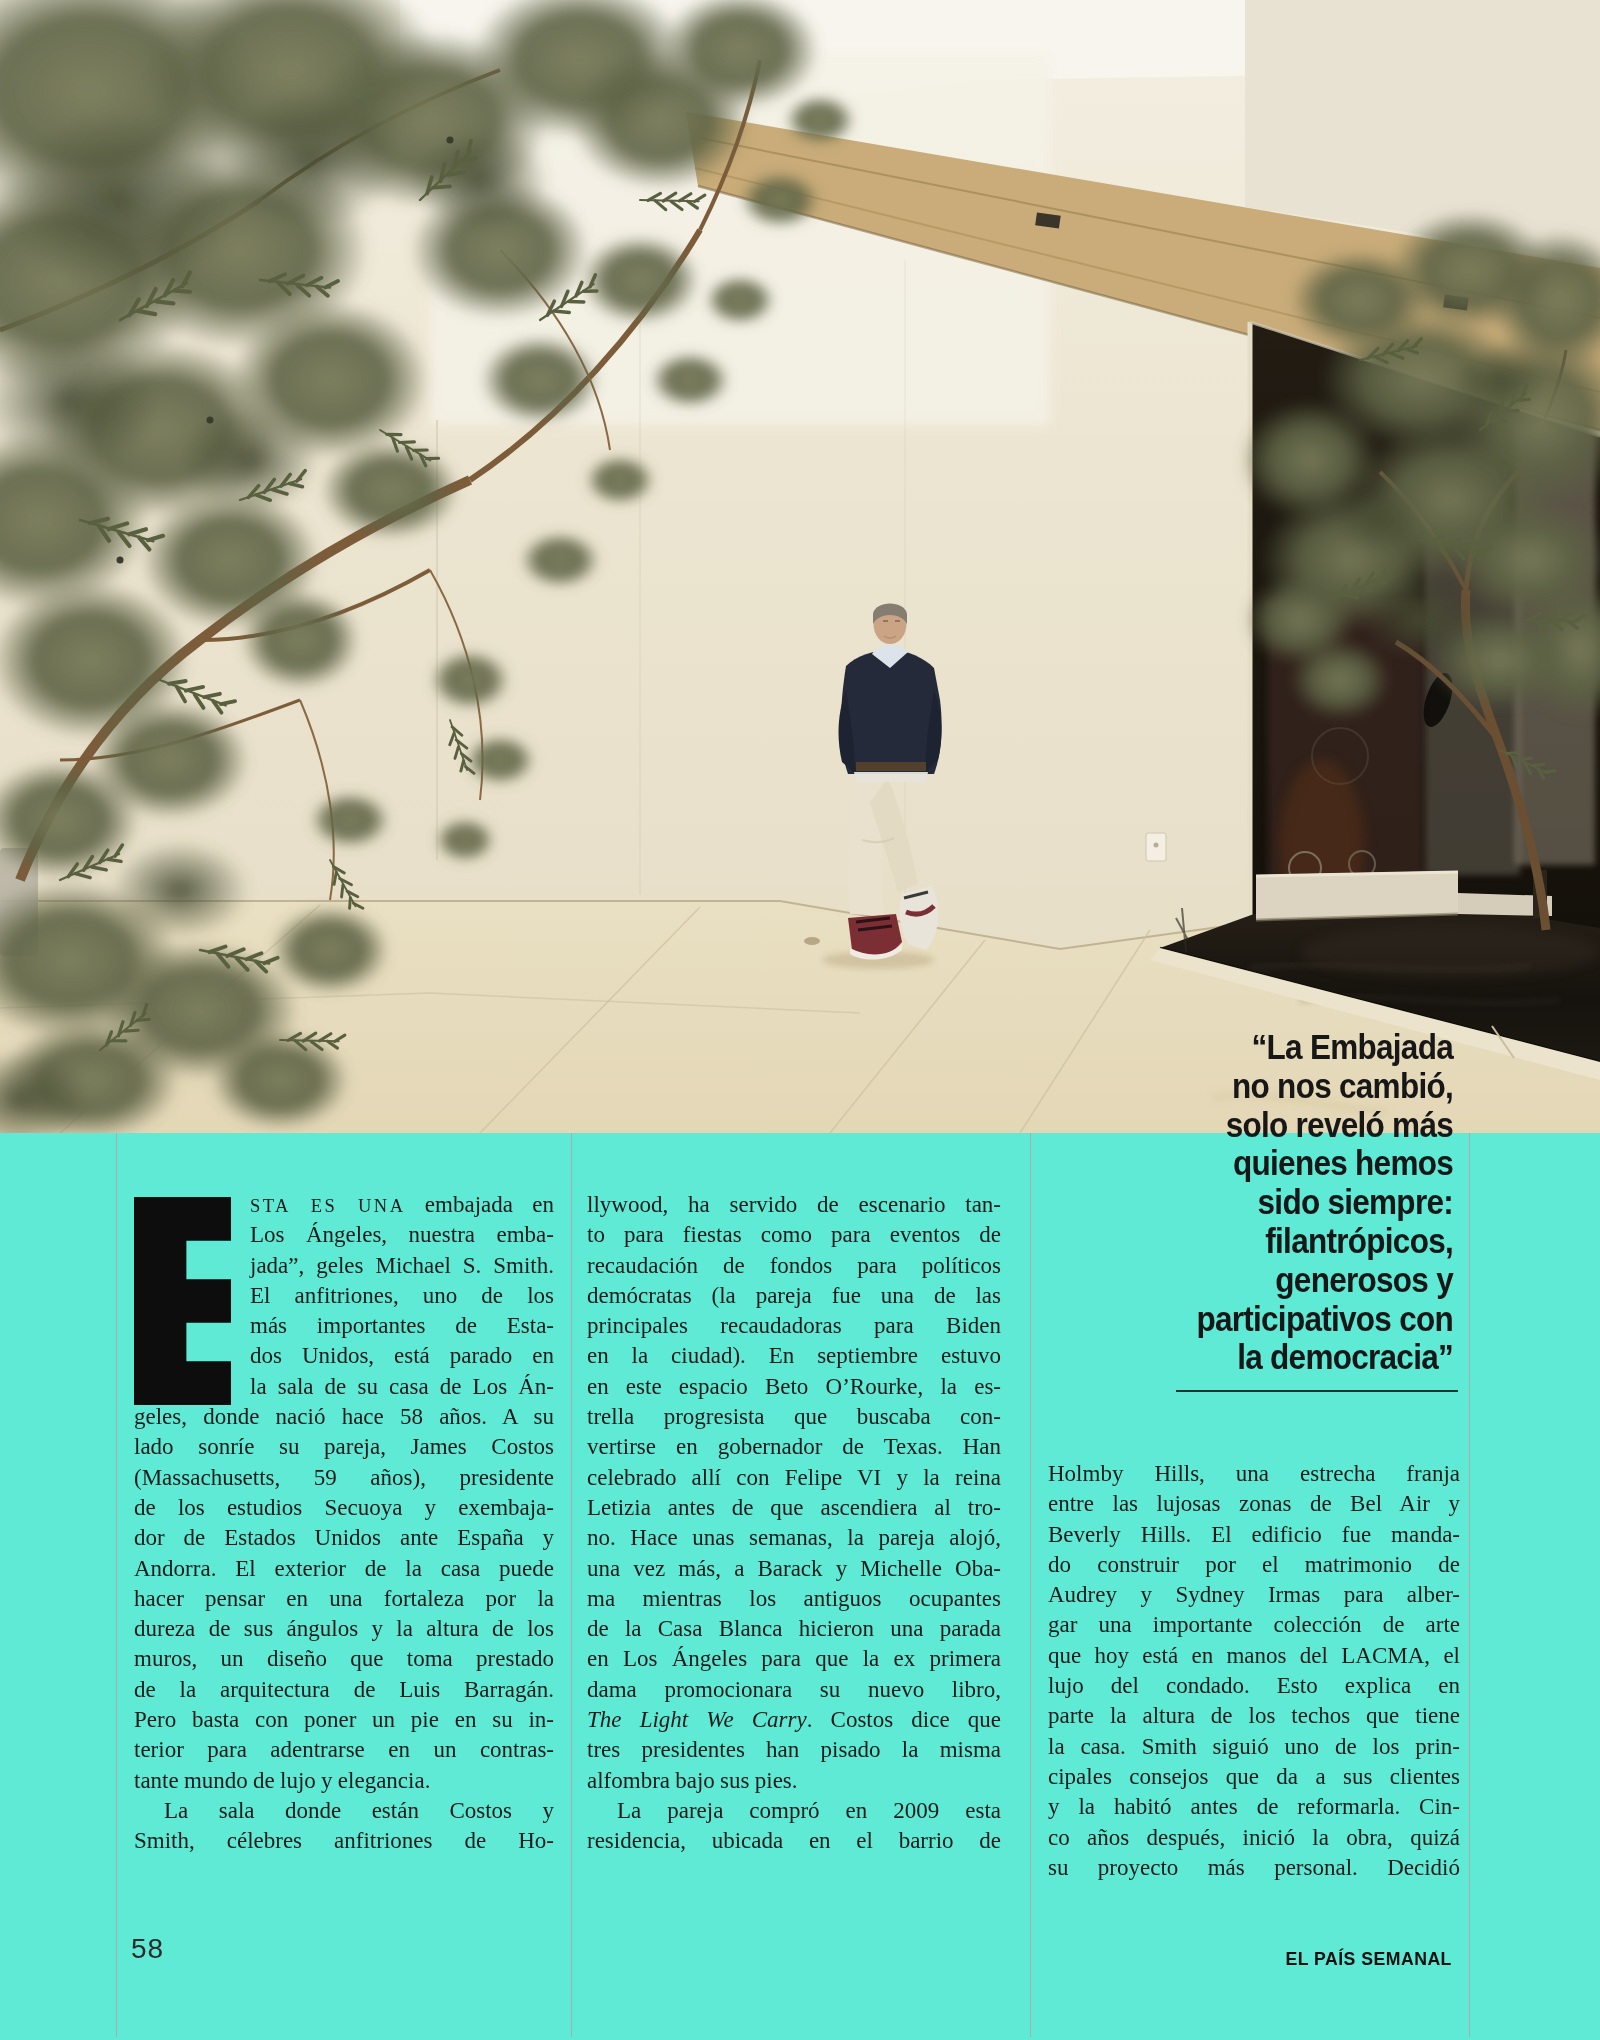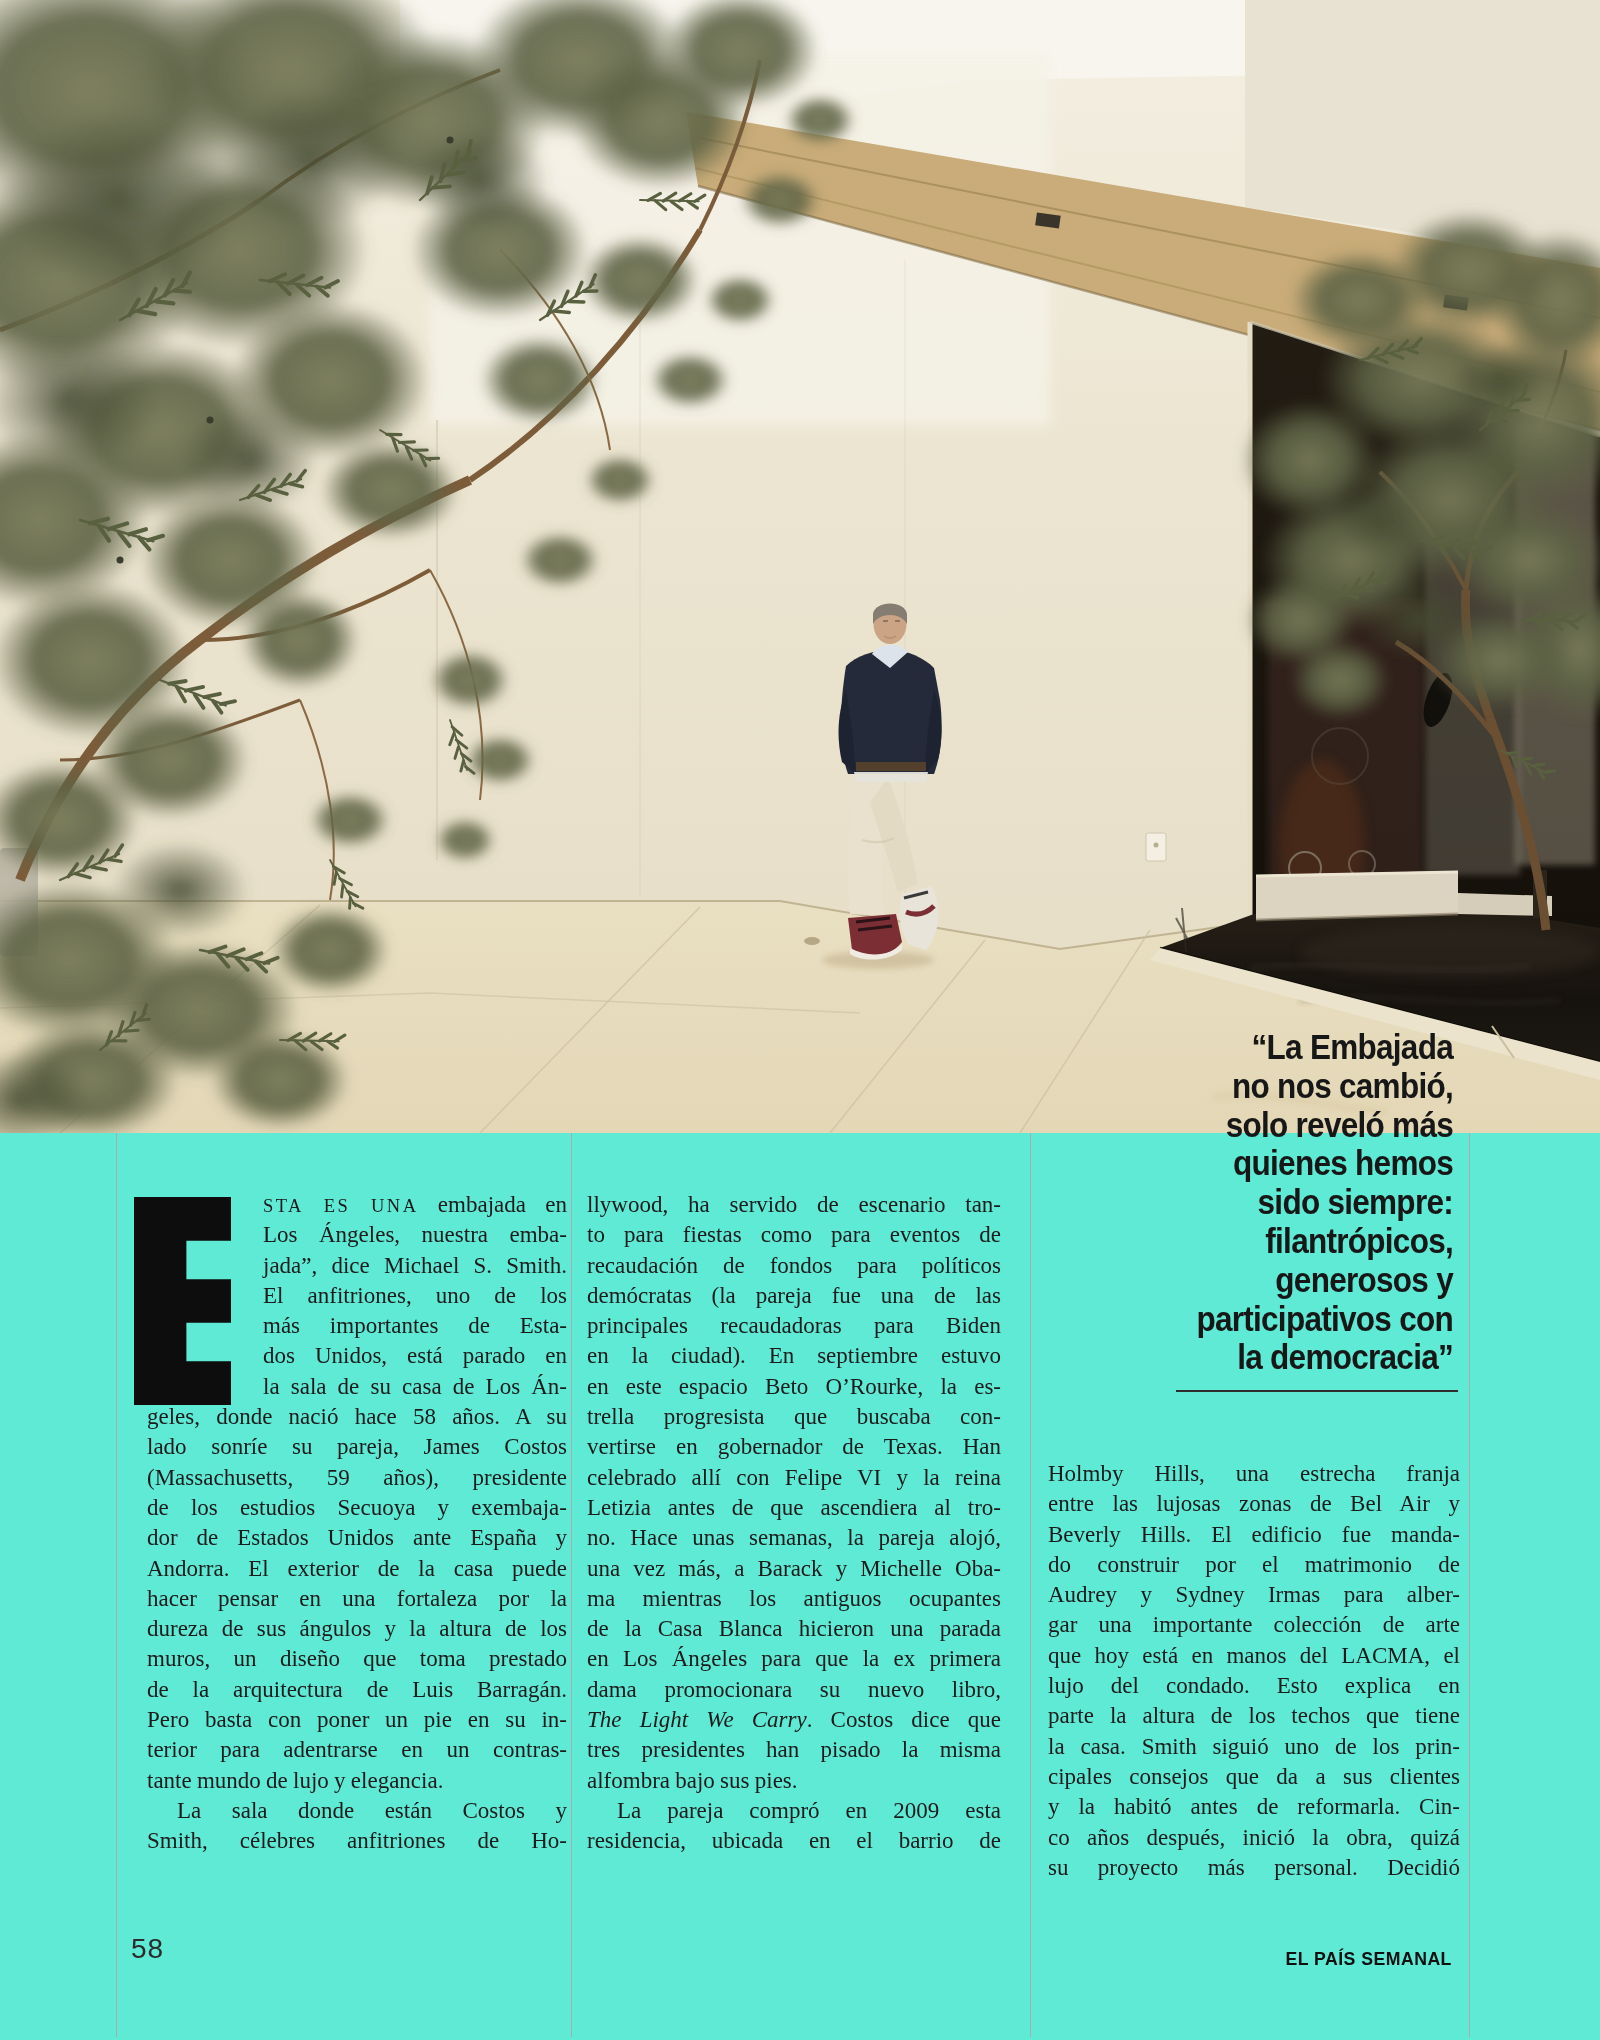--- a/index.html
+++ b/index.html
@@ -6,21 +6,21 @@
   .page{position:relative;width:1600px;height:2040px;background:#5eead4;margin:0 auto;overflow:hidden;
         font-family:"Liberation Serif",serif;color:#1b1b1b;}
   
   .photo{position:absolute;left:0;top:0;width:1600px;height:1133px;overflow:hidden;background:#ece5d2;}
   .photo svg{display:block}
   
   .vrule{position:absolute;top:1133px;height:904px;width:1px;background:#ababab;}
   .vr1{left:116px}.vr2{left:571px}.vr3{left:1030px}.vr4{left:1469px}
   
   .col{position:absolute;top:1190px;}
-  .col1{left:147px;width:420px;}
+  .col1{left:134px;width:420px;}
   .col2{left:587px;width:414px;}
   .col3{left:1048px;width:412px;top:1459px;}
   .bl{font-size:23px;line-height:30.3px;height:30.3px;text-align:justify;text-align-last:justify;
       word-spacing:-0.5px;}
   .bl.pe{text-align-last:left;}
   .bl.ind{padding-left:30px;}
   .bl.capind{margin-left:116px;}
   .sc{font-size:18.5px;letter-spacing:2.5px;}
   .it{font-style:italic;}
   
@@ -315,21 +315,21 @@
       <div class="qline">generosos y</div>
       <div class="qline">participativos con</div>
       <div class="qline">la democracia”</div>
     </div>
   <div class="qrule"></div>
 
   <div class="dropcap"></div>
   <div class="col col1">
       <div class="bl capind"><span class="sc">STA ES UNA</span><span> embajada en</span></div>
       <div class="bl capind">Los Ángeles, nuestra emba-</div>
-      <div class="bl capind">jada”, dice Michael S. Smith.</div>
+      <div class="bl capind">jada”, geles Michael S. Smith.</div>
       <div class="bl capind">El anfitriones, uno de los</div>
       <div class="bl capind">más importantes de Esta-</div>
       <div class="bl capind">dos Unidos, está parado en</div>
       <div class="bl capind">la sala de su casa de Los Án-</div>
       <div class="bl">geles, donde nació hace 58 años. A su</div>
       <div class="bl">lado sonríe su pareja, James Costos</div>
       <div class="bl">(Massachusetts, 59 años), presidente</div>
       <div class="bl">de los estudios Secuoya y exembaja-</div>
       <div class="bl">dor de Estados Unidos ante España y</div>
       <div class="bl">Andorra. El exterior de la casa puede</div>

